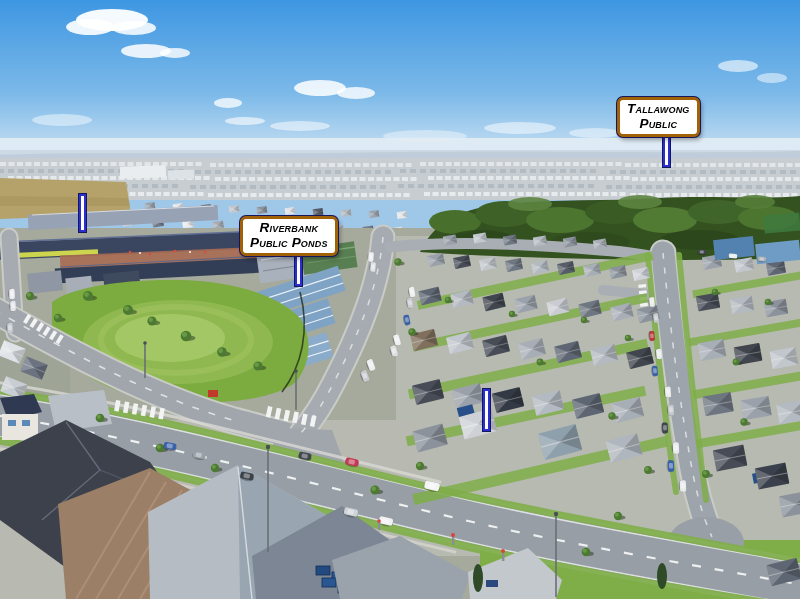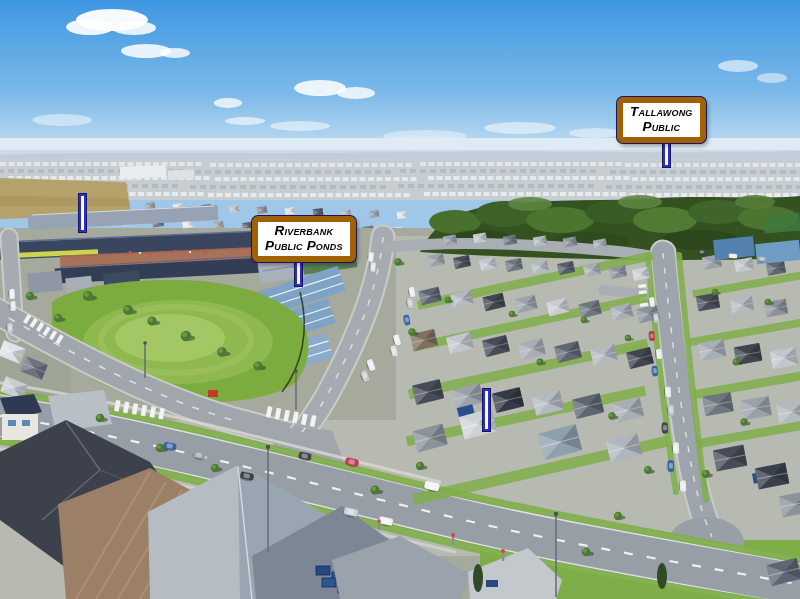--- a/index.html
+++ b/index.html
@@ -2,21 +2,21 @@
 <html><head>
 <meta charset="utf-8">
 <style>
   html,body{margin:0;padding:0;background:#222;}
   .stage{position:relative;width:800px;height:599px;overflow:hidden;
          font-family:"Liberation Sans",sans-serif;background:#9fc7e8;}
   .stage svg{position:absolute;left:0;top:0;display:block;}
   .callout{position:absolute;z-index:6;}
   .callout-box{
     background:#ffffff;
-    border:6px solid #a16207;
+    border:3px solid #a16207;
     border-radius:6px;
     box-shadow:0 0 0 1px #14165e, 2px 3px 4px rgba(0,0,0,.35);
     padding:2px 7px 3px;
     text-align:center;
     color:#000;
     font-style:italic;
     font-weight:bold;
     font-variant:small-caps;
     line-height:1.08;
     white-space:nowrap;
@@ -541,21 +541,21 @@
     <rect x="502" y="552" width="2.4" height="9" fill="#8a8f94"></rect>
         <circle cx="503" cy="551" r="2" fill="#d8453a"></circle>
     <rect x="378" y="522" width="2.4" height="8" fill="#8a8f94"></rect>
         <circle cx="379" cy="521" r="1.8" fill="#d8453a"></circle>
   </g>
 </svg>
 
 <div class="stem" style="left:79px;top:194px;height:34px;"></div>
 
 <div class="stem" style="left:295px;top:246px;height:36px;"></div>
-<div class="callout" style="left:252px;top:216px;border-radius:9px;">
+<div class="callout" style="left:240px;top:216px;border-radius:9px;">
   <div class="callout-box">
     <span class="l1">Riverbank</span>
     <span class="l2">Public Ponds</span>
   </div>
 </div>
 
 <div class="stem" style="left:663px;top:130px;height:33px;"></div>
 <div class="callout" style="left:617px;top:97px;">
   <div class="callout-box">
     <span class="l1">Tallawong</span>

